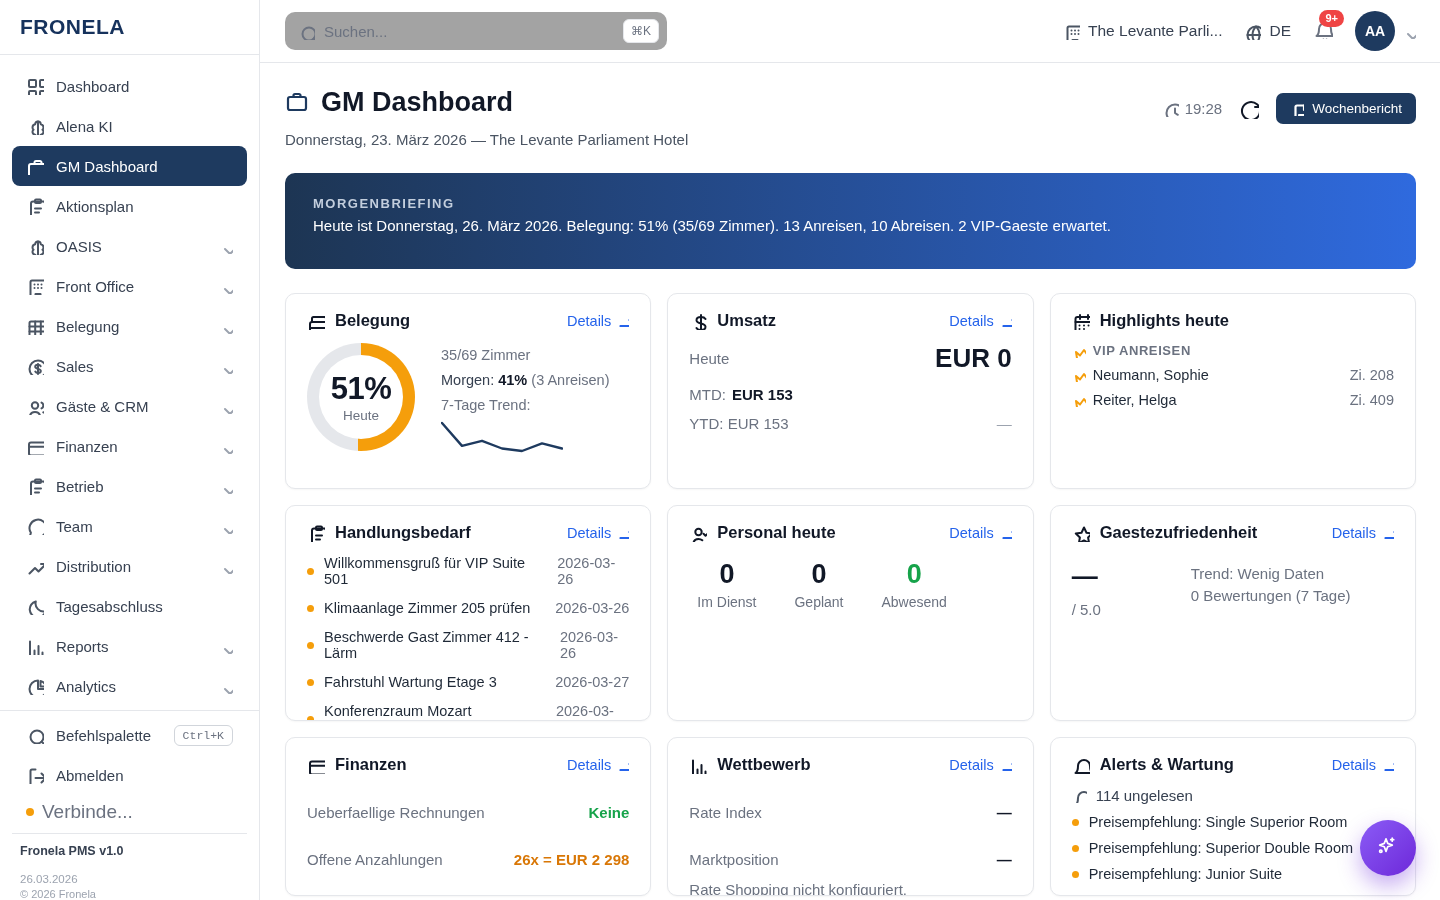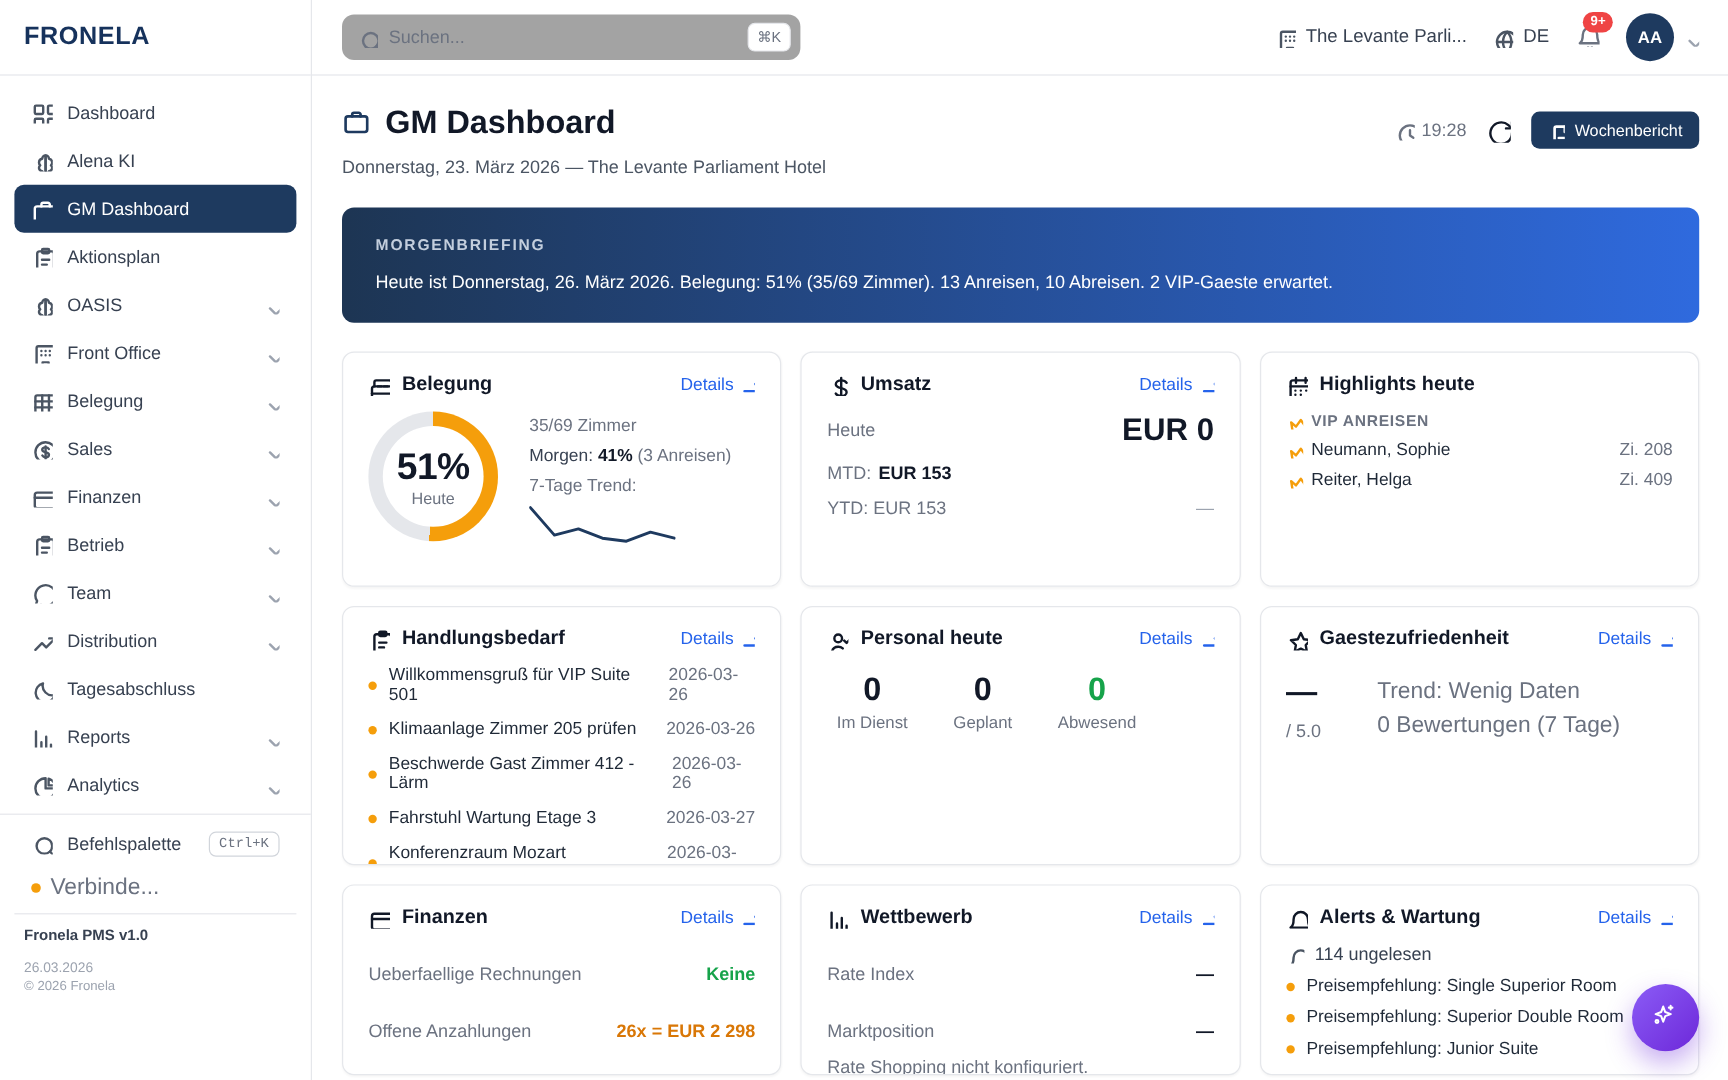--- a/index.html
+++ b/index.html
@@ -62,21 +62,21 @@
   .time-chip .nicon { width:16px; height:16px; }
   .refresh-btn { width:20px; height:20px; color:#111827; cursor:pointer; }
   .report-btn { background:#1e3a5f; color:#fff; border:0; border-radius:7px; font-size:13.5px; font-weight:500;
     display:flex; align-items:center; gap:8px; padding:8px 14px; cursor:pointer; font-family:inherit; }
   .report-btn .nicon { width:14px; height:14px; stroke-width:2.2; }
   .subtitle { font-size:15px; color:#4b5563; margin-top:7px; }
 
   .briefing { margin-top:25px; height:96px; border-radius:10px; padding:23px 28px;
     background:linear-gradient(90deg,#1d3553 0%,#2f6ade 100%); }
   .briefing .b-label { color:#c3cedd; font-size:13px; font-weight:700; letter-spacing:1.5px; }
-  .briefing .b-text { color:#fff; font-size:15px; margin-top:16px; }
+  .briefing .b-text { color:#fff; font-size:15px; margin-top:6px; }
 
   .grid { margin-top:24px; display:grid; grid-template-columns:repeat(3,1fr); grid-template-rows:196px 216px 159px;
     gap:16px; }
   .card { background:#fff; border:1px solid #e5e7eb; border-radius:10px; padding:17px 21px;
     box-shadow:0 1px 2px rgba(0,0,0,.04); overflow:hidden; }
   .card-head { display:flex; align-items:center; margin-bottom:13px; }
   .card-title { display:flex; align-items:center; gap:10px; font-size:16.5px; font-weight:700; color:#111827; }
   .card-title .nicon { width:18px; height:18px; flex:0 0 18px; }
   .details-link { margin-left:auto; font-size:14.5px; color:#2563eb; display:flex; align-items:center; gap:5px;
     cursor:pointer; text-decoration:none; }
@@ -122,21 +122,21 @@
   .staff-col { text-align:center; }
   .staff-val { font-size:27px; font-weight:800; color:#111827; }
   .staff-val.green { color:#16a34a; }
   .staff-lab { font-size:14px; color:#6b7280; margin-top:4px; }
 
   
   .sat-body { display:flex; gap:24px; padding-top:8px; }
   .sat-score-wrap { flex:0 0 52px; }
   .sat-score { font-size:26px; font-weight:900; color:#111827; line-height:1; }
   .sat-scale { font-size:15px; color:#6b7280; margin-top:12px; }
-  .sat-lines { font-size:19px; color:#6b7280; line-height:1.45; }
+  .sat-lines { font-size:15px; color:#6b7280; line-height:1.45;margin-left:43px; }
 
   
   .kv-row { display:flex; align-items:center; font-size:15px; color:#6b7280; margin-top:30px; }
   .kv-row:first-of-type { margin-top:2px; }
   .kv-val { margin-left:auto; font-weight:700; }
   .kv-val.green { color:#16a34a; }
   .kv-val.orange { color:#d97706; }
   .kv-val.dark { color:#111827; }
   .note-row { font-size:15px; color:#6b7280; margin-top:13px; }
 
@@ -349,20 +349,29 @@
         <svg class="ic nicon">
             <use href="#i-dollar-circle"></use>
           </svg>
         <span>Sales</span>
         <svg class="ic chev">
             <use href="#i-chev-down"></use>
           </svg>
       </div>
       <div class="nav-item">
         <svg class="ic nicon">
+            <use href="#i-users"></use>
+          </svg>
+        <span>Gäste &amp; CRM</span>
+        <svg class="ic chev">
+            <use href="#i-chev-down"></use>
+          </svg>
+      </div>
+      <div class="nav-item">
+        <svg class="ic nicon">
             <use href="#i-credit-card"></use>
           </svg>
         <span>Finanzen</span>
         <svg class="ic chev">
             <use href="#i-chev-down"></use>
           </svg>
       </div>
       <div class="nav-item">
         <svg class="ic nicon">
             <use href="#i-clipboard"></use>
@@ -416,20 +425,26 @@
       </div>
     </nav>
 
     <div class="side-bottom">
       <div class="nav-item">
         <svg class="ic nicon">
             <use href="#i-search"></use>
           </svg>
         <span>Befehlspalette</span>
         <span class="kbd">Ctrl+K</span>
+      </div>
+      <div class="nav-item">
+        <svg class="ic nicon">
+            <use href="#i-logout"></use>
+          </svg>
+        <span>Abmelden</span>
       </div>
       <div class="conn-row">
         <span class="dot-or"></span>
         <span>Verbinde...</span>
       </div>
     </div>
 
     <div class="side-footer">
       <div class="f1">Fronela PMS v1.0</div>
       <div class="f2">26.03.2026</div>

